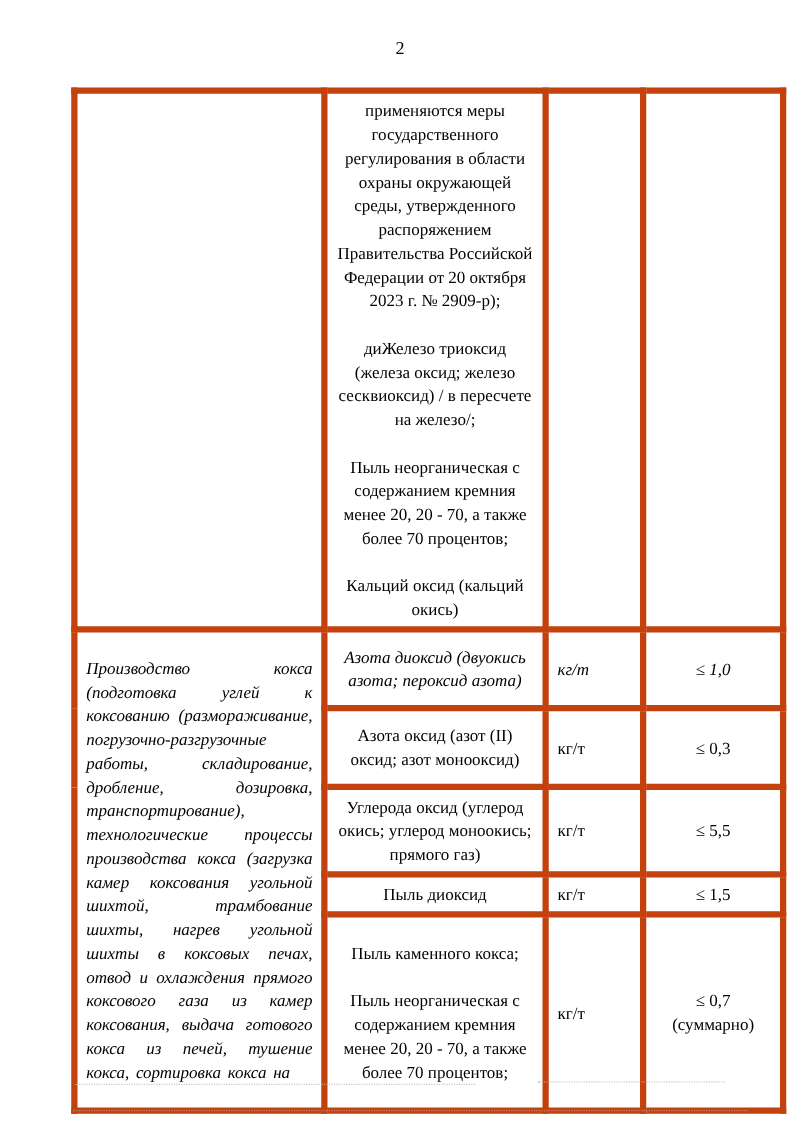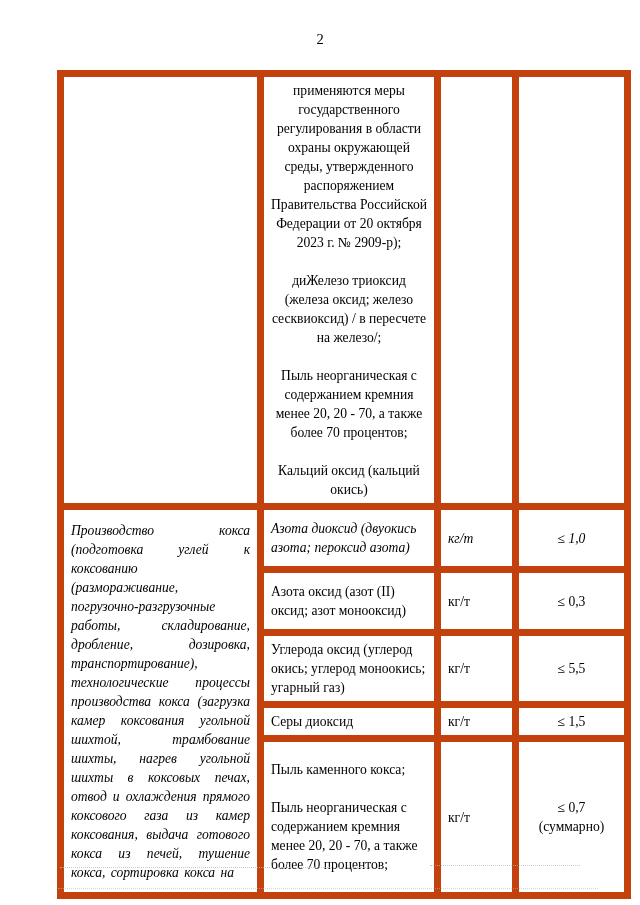--- a/index.html
+++ b/index.html
@@ -22,21 +22,21 @@
     font-size: 14.5px;
   }
   table.main {
     position: absolute;
     left: 57px; top: 70px;
     width: 567px;
     border-collapse: collapse;
     table-layout: fixed;
   }
   table.main td {
-    border: 7px solid #c2410c;
+    border: 5px solid #c2410c;
     font-size: 13.6px;
     line-height: 19px;
     vertical-align: middle;
     padding: 4px 7px;
     margin-top: 14px;
   }
   .col-process  { width: 200px; }
   .col-subst    { width: 177px; }
   .col-unit     { width: 78px;  }
   .col-limit    { width: 112px; }
@@ -47,21 +47,21 @@
     padding-top: 9px;
   }
   .cell-continuation p + p { margin-top: 19px; }
 
   .cell-process {
     vertical-align: top;
     text-align: justify;
     padding: 3px 6px;
     word-spacing: 2px;
   }
-  .cell-substance { }
+  .cell-substance { text-align: center; }
   .cell-substance p + p { margin-top: 19px; }
   .cell-unit  { }
   .cell-limit { text-align: center; white-space: pre-line; }
 
   tr.row-continuation { height: 417px; }
   tr.row-s0 { height: 63px; font-style: italic; }
   tr.row-s1 { height: 63px; }
   tr.row-s2 { height: 63px; }
   tr.row-s3 { height: 27px; }
   tr.row-s4 { height: 157px; }
@@ -111,27 +111,27 @@
       <td class="cell-limit">≤ 1,0</td>
     </tr>
 
     <tr class="row-s1">
       <td class="cell-substance">Азота оксид (азот (II) оксид; азот монооксид)</td>
       <td class="cell-unit">кг/т</td>
       <td class="cell-limit">≤ 0,3</td>
     </tr>
 
     <tr class="row-s2">
-      <td class="cell-substance">Углерода оксид (углерод окись; углерод моноокись; угарный газ)</td>
+      <td class="cell-substance">Углерода оксид (углерод окись; углерод моноокись; прямого газ)</td>
       <td class="cell-unit">кг/т</td>
       <td class="cell-limit">≤ 5,5</td>
     </tr>
 
     <tr class="row-s3">
-      <td class="cell-substance">Серы диоксид</td>
+      <td class="cell-substance">Пыль диоксид</td>
       <td class="cell-unit">кг/т</td>
       <td class="cell-limit">≤ 1,5</td>
     </tr>
 
     <tr class="row-s4">
       <td class="cell-substance">
         <p>Пыль каменного кокса;</p>
         <p>Пыль неорганическая с содержанием кремния менее 20, 20 - 70, а также более 70 процентов;</p>
       </td>
       <td class="cell-unit">кг/т</td>

